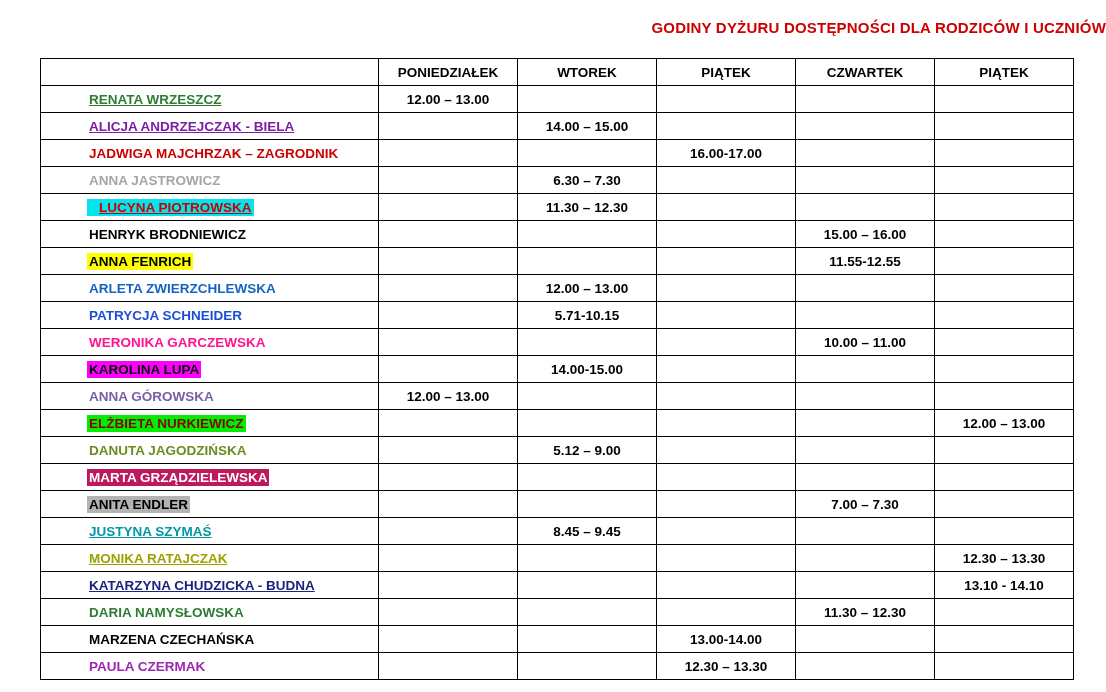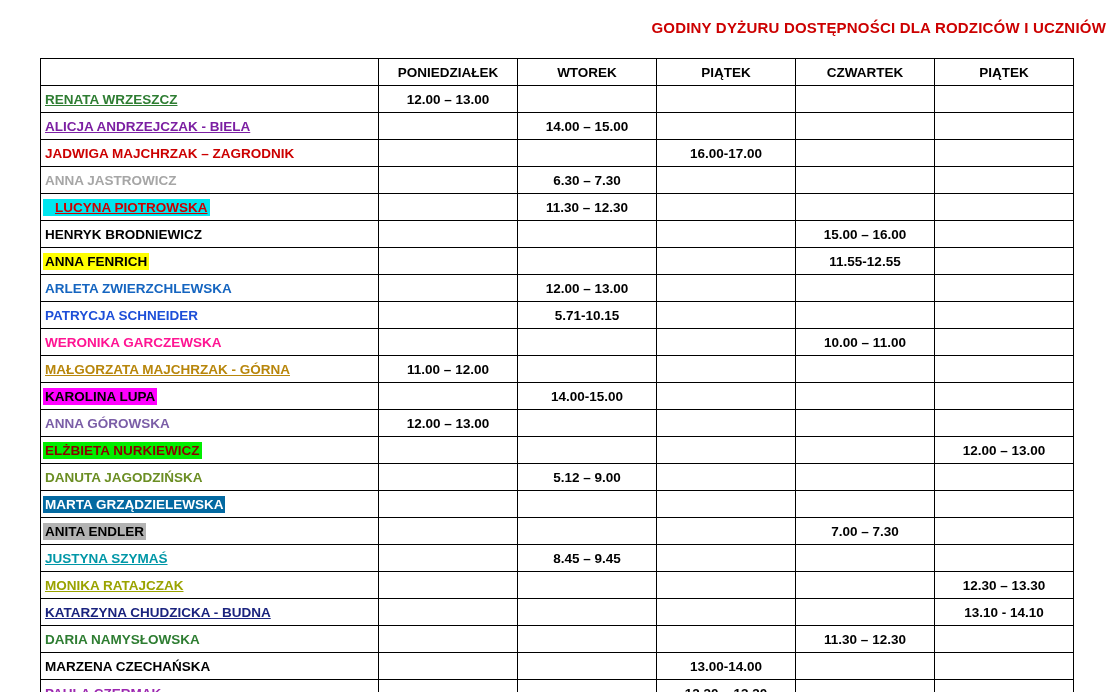--- a/index.html
+++ b/index.html
@@ -53,20 +53,21 @@
     font-weight: bold;
     white-space: nowrap;
   }
   td.time-cell {
     text-align: center;
     font-weight: bold;
     white-space: nowrap;
   }
   .hl {
     padding: 1px 2px;
+    margin-left: 44px;
   }
 </style>
 </head>
 <body>
 
 <div class="page-title">GODINY DYŻURU DOSTĘPNOŚCI DLA RODZICÓW I UCZNIÓW</div>
 
 <div class="table-wrap">
   <table class="schedule">
     <colgroup>
@@ -162,28 +163,20 @@
         </tr>
         <tr>
           <td class="name-cell"><span class="hl" style="color: rgb(255, 20, 147);">WERONIKA GARCZEWSKA</span></td>
           <td class="time-cell"></td>
           <td class="time-cell"></td>
           <td class="time-cell"></td>
           <td class="time-cell">10.00 – 11.00</td>
           <td class="time-cell"></td>
         </tr>
         <tr>
-          <td class="name-cell"><span class="hl" style="color: rgb(184, 134, 11); text-decoration: underline;">MAŁGORZATA MAJCHRZAK - GÓRNA</span></td>
-          <td class="time-cell">11.00 – 12.00</td>
-          <td class="time-cell"></td>
-          <td class="time-cell"></td>
-          <td class="time-cell"></td>
-          <td class="time-cell"></td>
-        </tr>
-        <tr>
           <td class="name-cell"><span class="hl" style="color: rgb(0, 0, 0); background: rgb(255, 0, 255);">KAROLINA  LUPA</span></td>
           <td class="time-cell"></td>
           <td class="time-cell">14.00-15.00</td>
           <td class="time-cell"></td>
           <td class="time-cell"></td>
           <td class="time-cell"></td>
         </tr>
         <tr>
           <td class="name-cell"><span class="hl" style="color: rgb(123, 94, 167);">ANNA GÓROWSKA</span></td>
           <td class="time-cell">12.00 – 13.00</td>
@@ -202,21 +195,21 @@
         </tr>
         <tr>
           <td class="name-cell"><span class="hl" style="color: rgb(107, 142, 35);">DANUTA JAGODZIŃSKA</span></td>
           <td class="time-cell"></td>
           <td class="time-cell">5.12 – 9.00</td>
           <td class="time-cell"></td>
           <td class="time-cell"></td>
           <td class="time-cell"></td>
         </tr>
         <tr>
-          <td class="name-cell"><span class="hl" style="color: rgb(255, 255, 255); background: #0369a1;">MARTA GRZĄDZIELEWSKA</span></td>
+          <td class="name-cell"><span class="hl" style="color: rgb(255, 255, 255); background: #be185d;">MARTA GRZĄDZIELEWSKA</span></td>
           <td class="time-cell"></td>
           <td class="time-cell"></td>
           <td class="time-cell"></td>
           <td class="time-cell"></td>
           <td class="time-cell"></td>
         </tr>
         <tr>
           <td class="name-cell"><span class="hl" style="color: rgb(0, 0, 0); background: rgb(179, 179, 179);">ANITA ENDLER</span></td>
           <td class="time-cell"></td>
           <td class="time-cell"></td>

